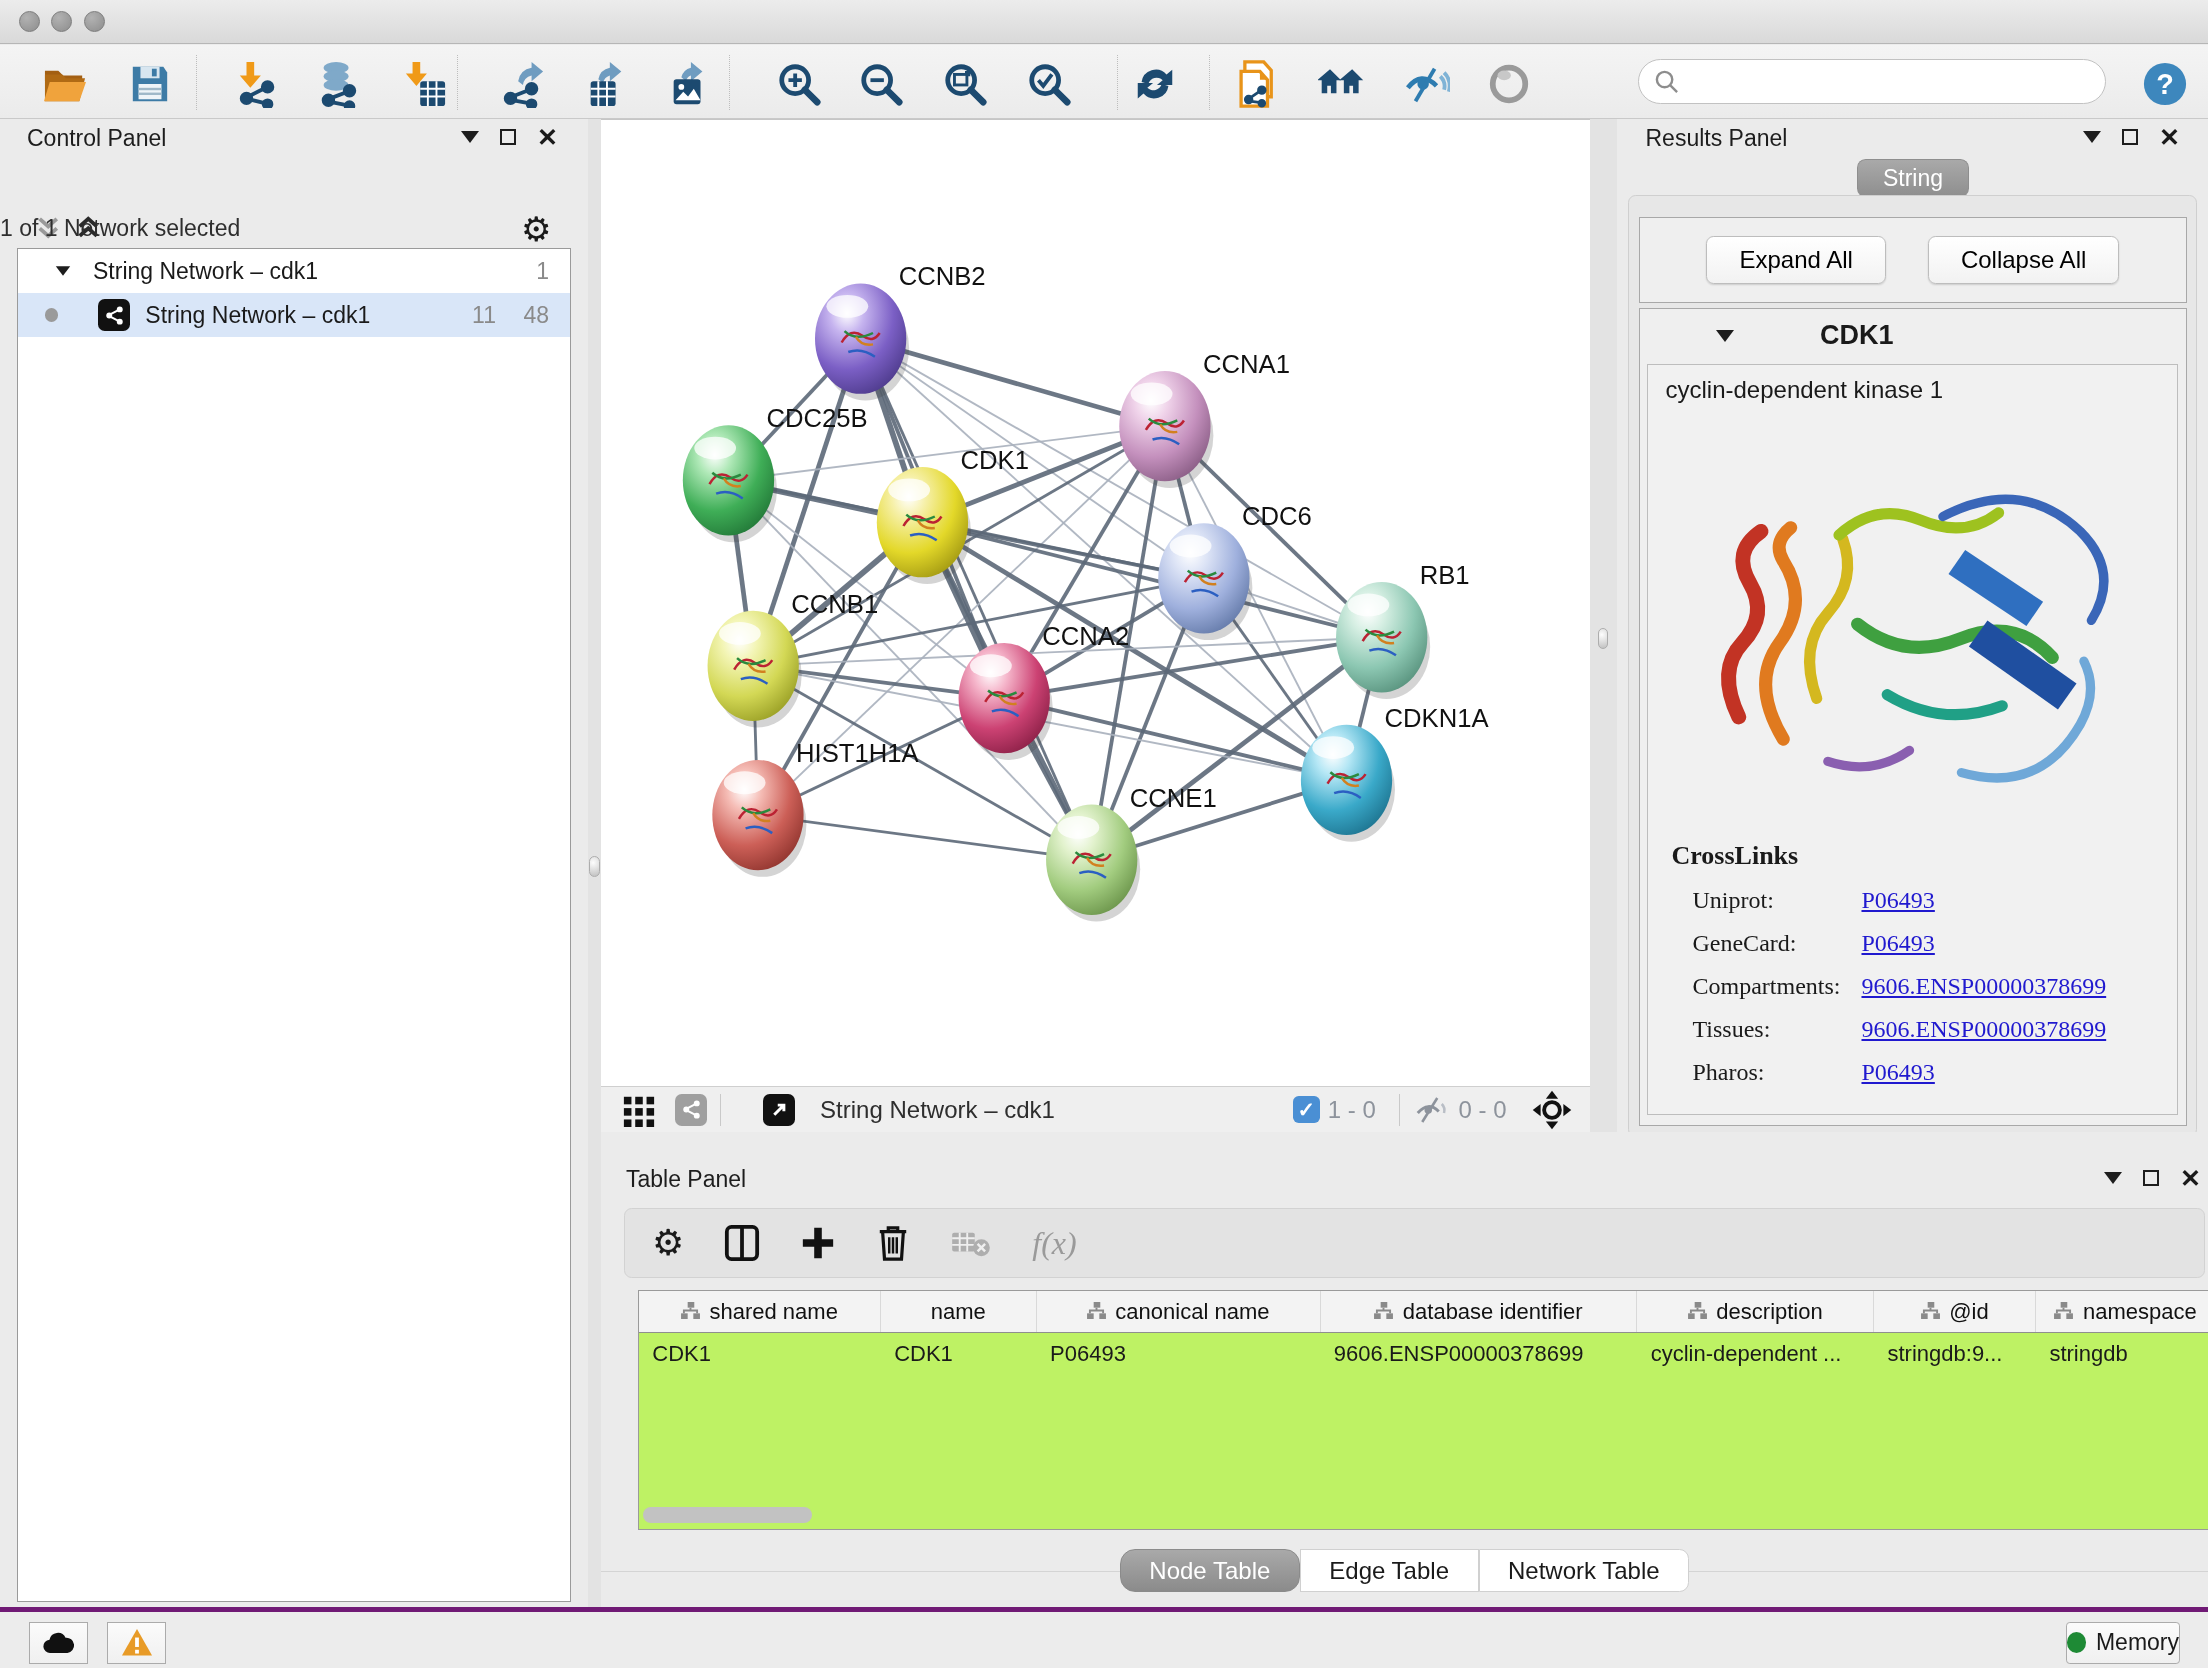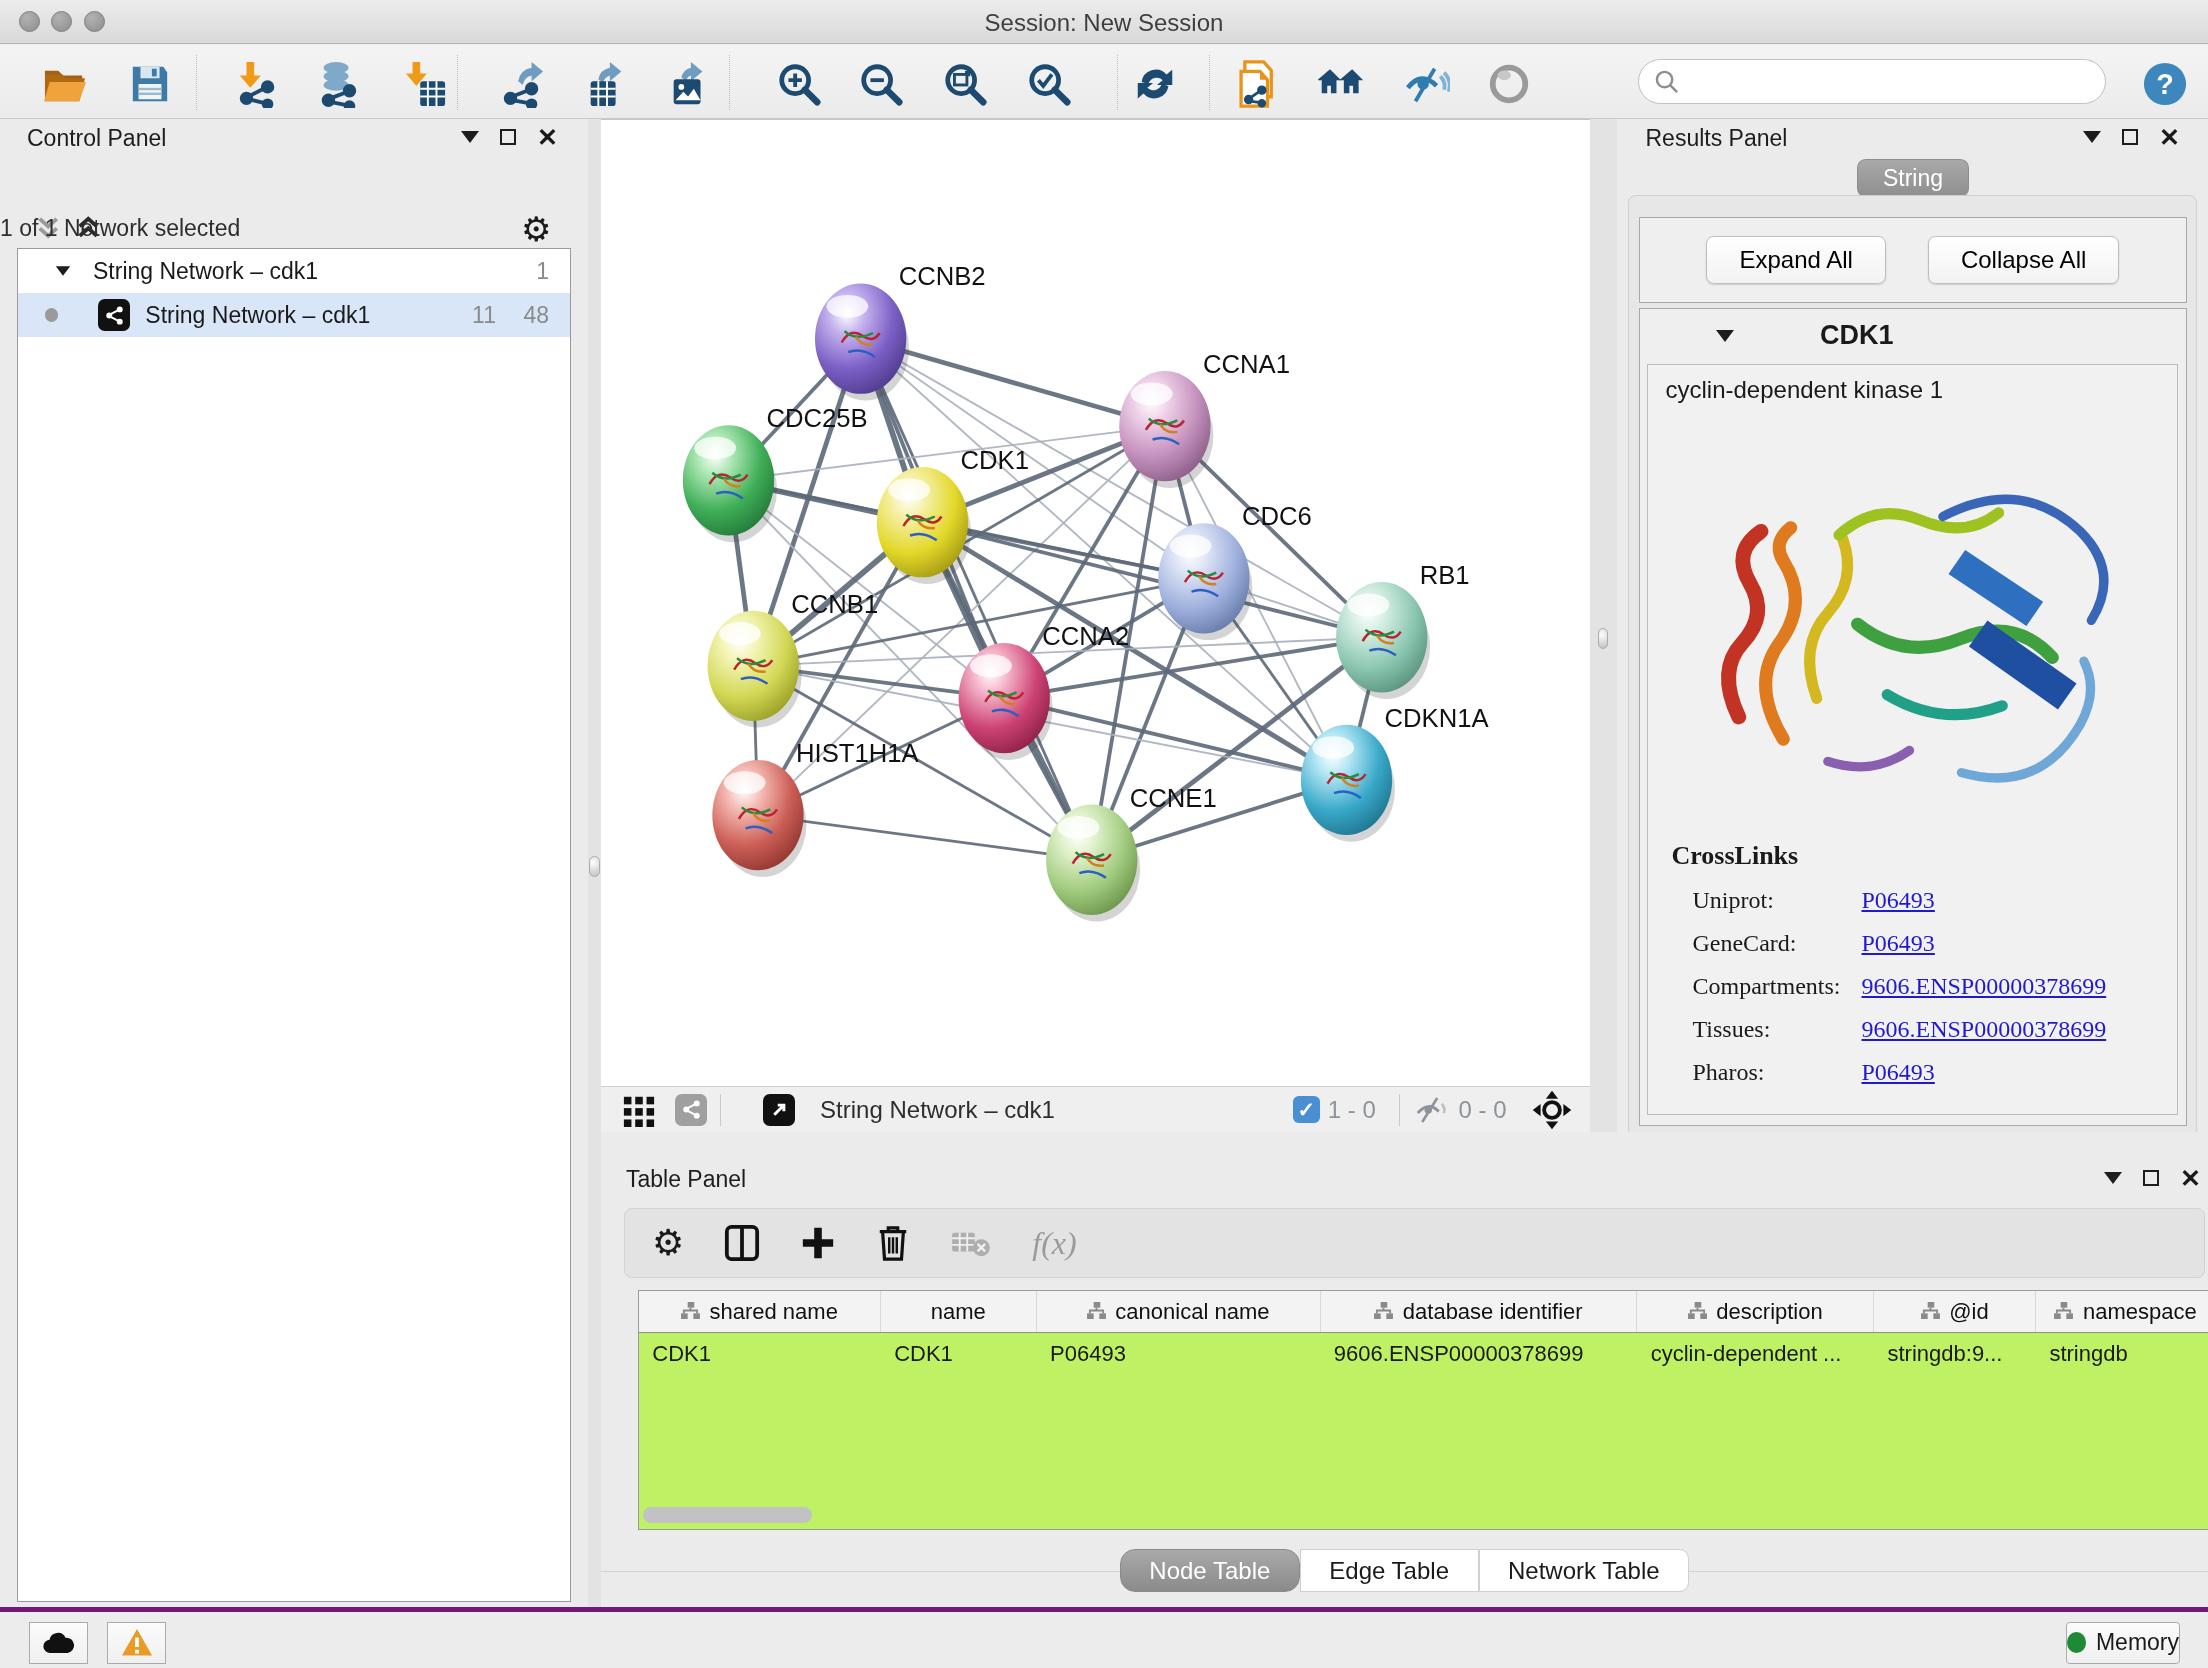--- a/index.html
+++ b/index.html
@@ -117,21 +117,20 @@
 </style>
 </head>
 <body>
 
 <div id="window">
 
   <div id="titlebar">
     <span class="traffic" style="left:19px"></span>
     <span class="traffic" style="left:51px"></span>
     <span class="traffic" style="left:84px"></span>
-    <div id="win-title">Session: New Session</div>
   </div>
 
   <div id="toolbar">
     <span class="tbtn" style="left:41px">
       <svg width="46" height="42" viewBox="0 0 48 44">
           <path d="M3 8 h14 l5 5 h20 v6 H3z" fill="#a35f12"></path>
           <path d="M3 12 h18 l4 4 h20 l-6 24 H3z" fill="#b06a14"></path>
           <path d="M8 20 h38 l-7 20 H2z" fill="#f0a33c"></path>
         </svg>
     </span>

